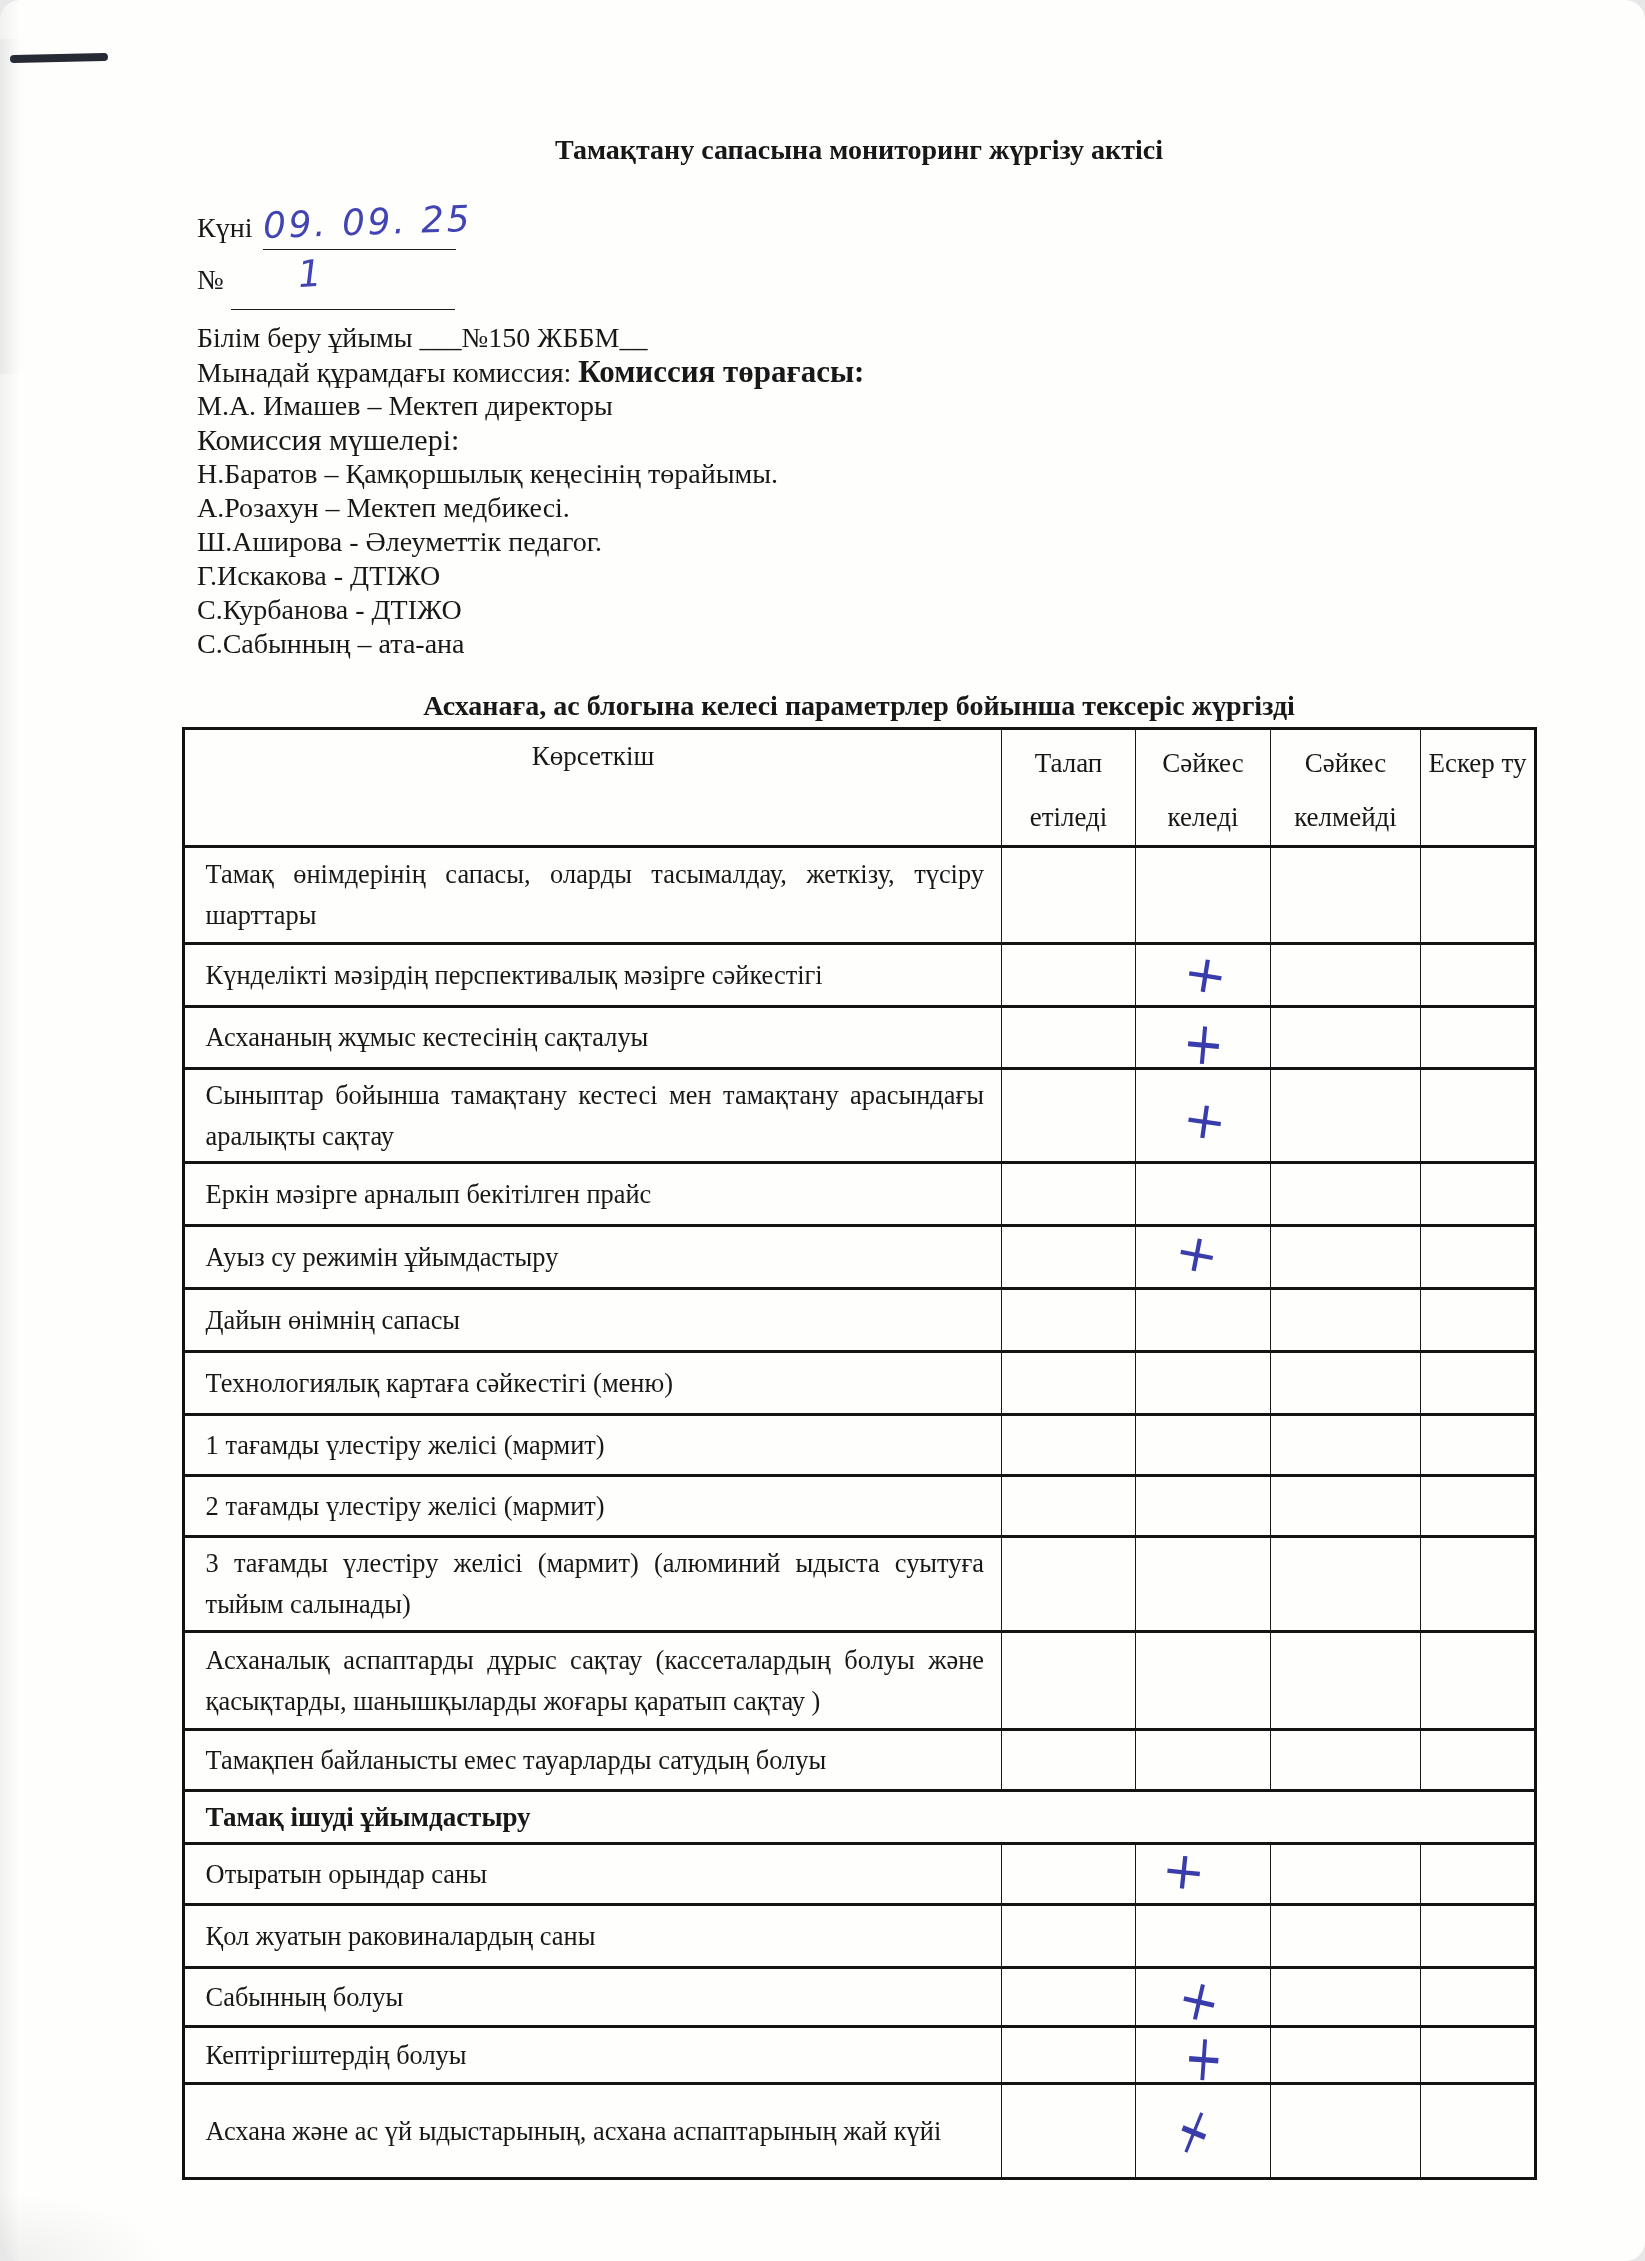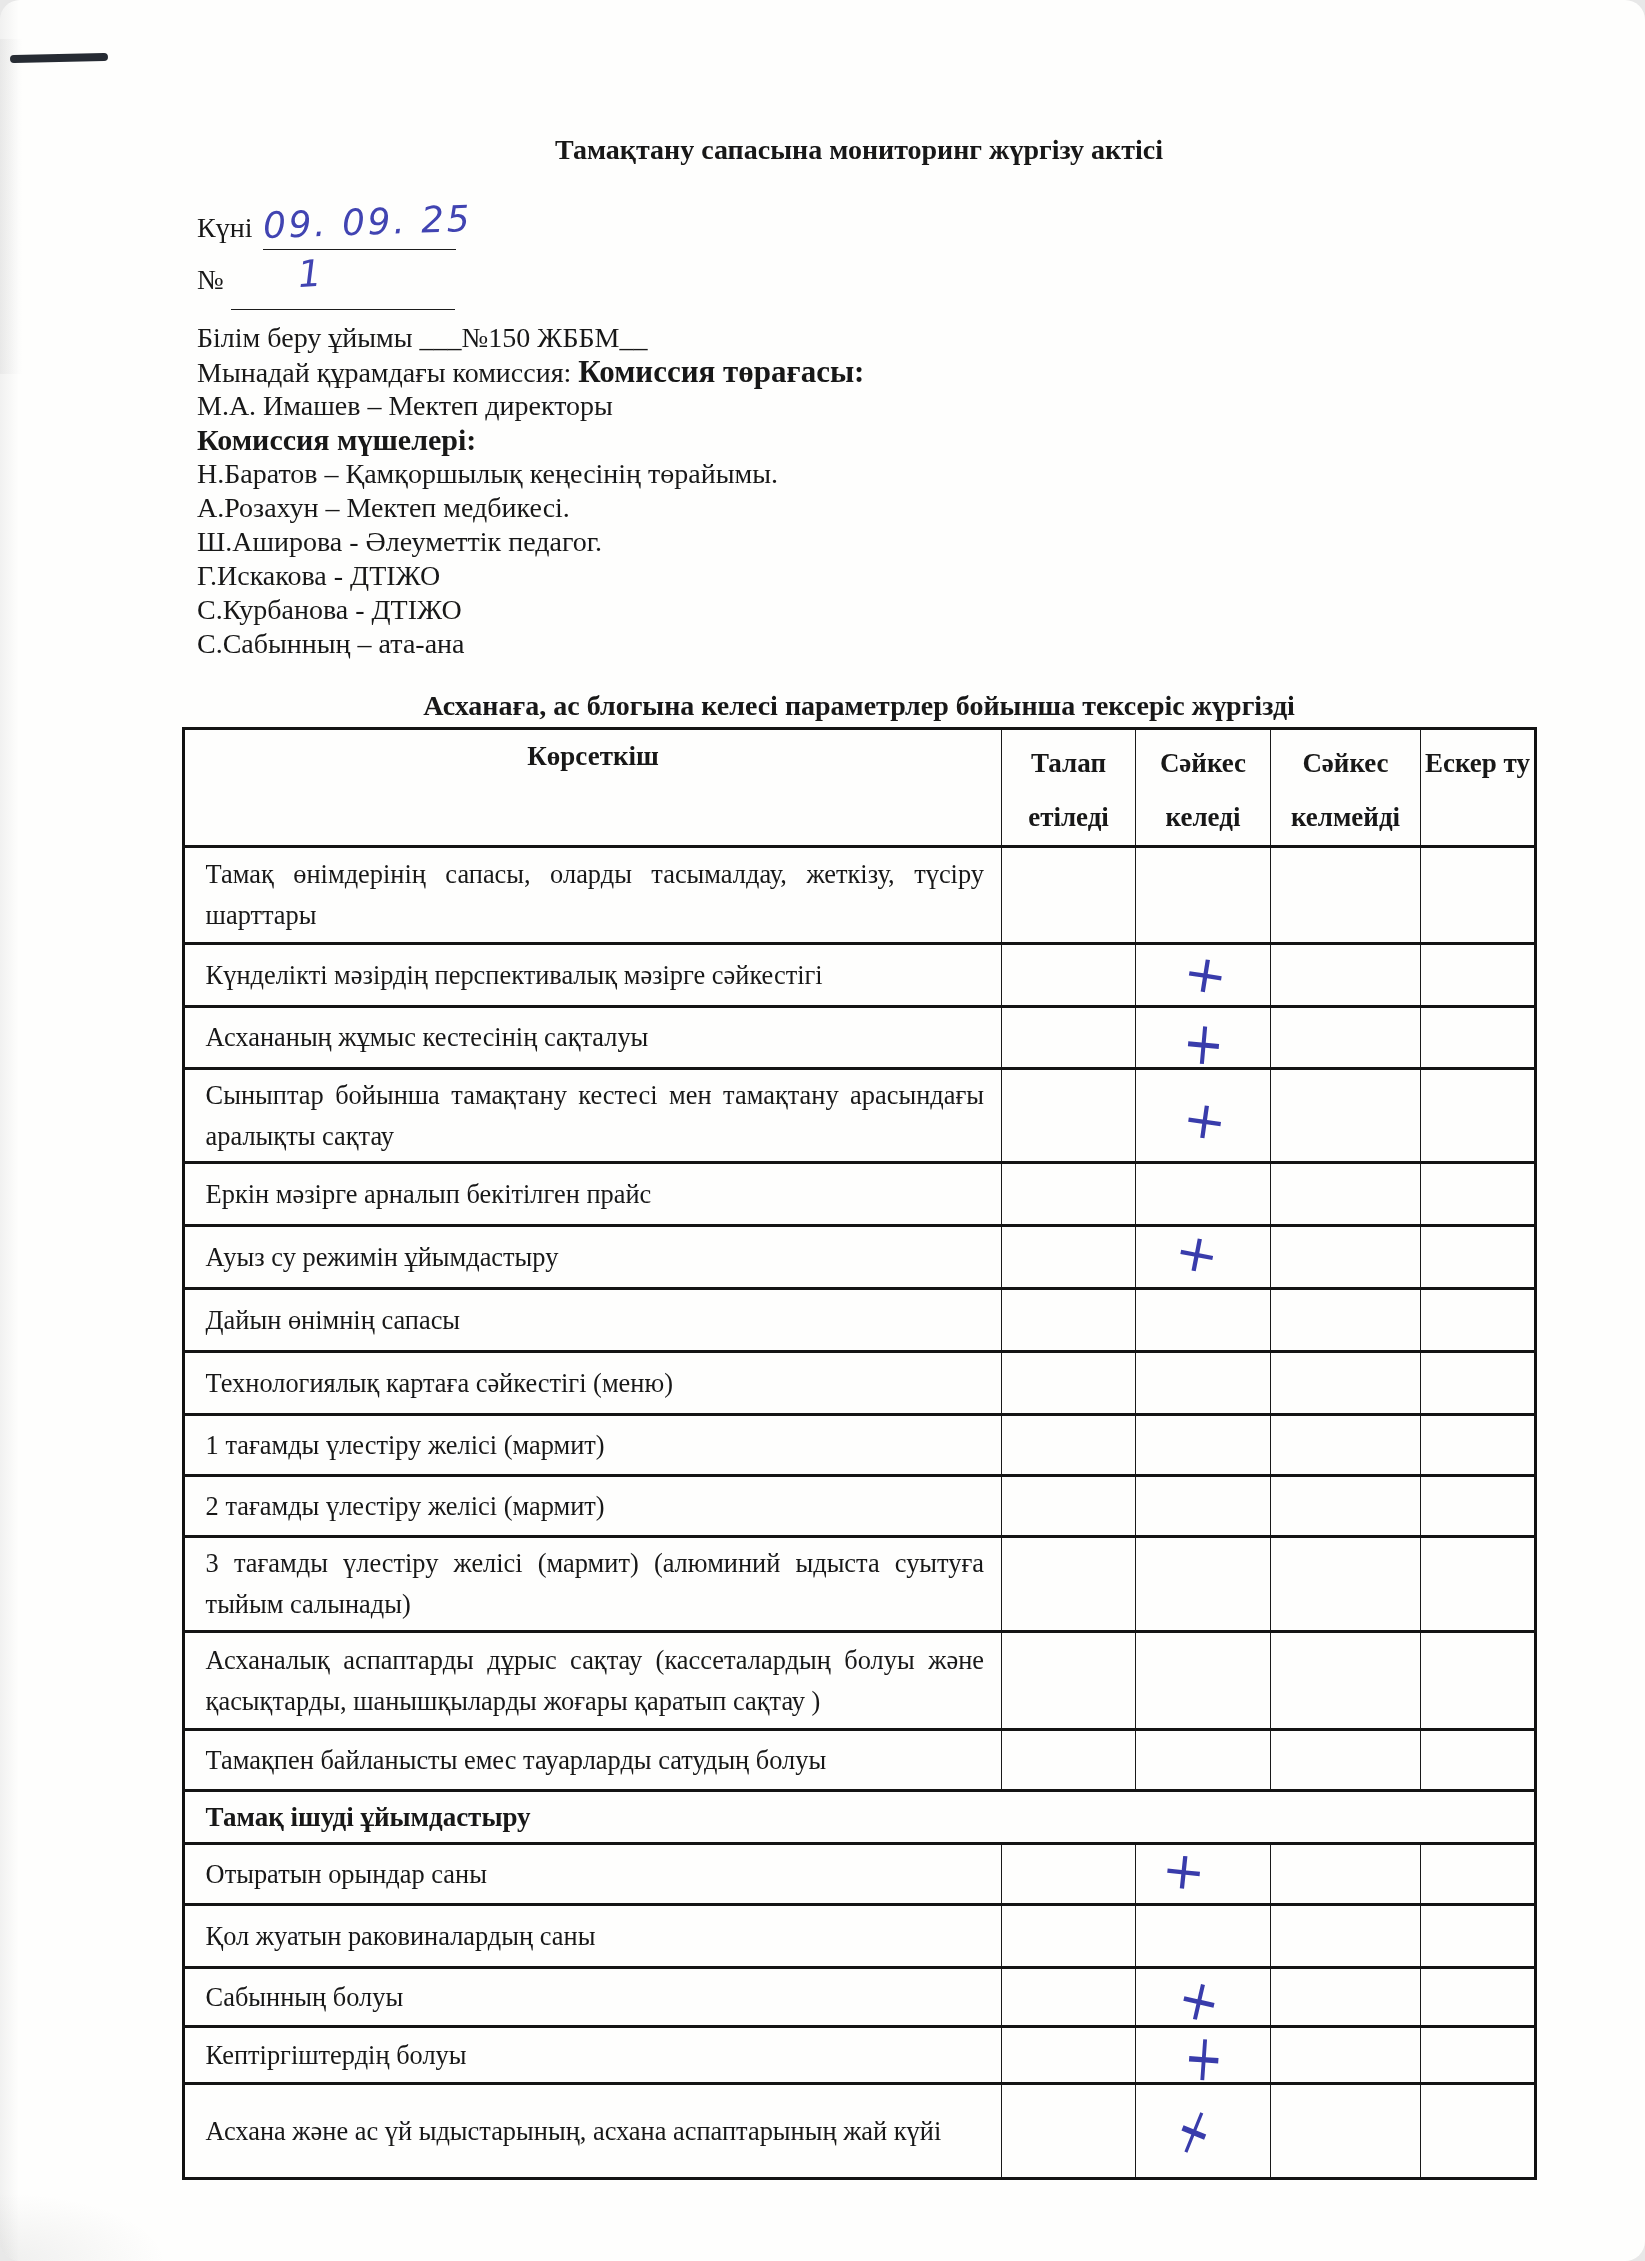--- a/index.html
+++ b/index.html
@@ -45,40 +45,40 @@
   }
   .date-field{width:193px;margin-left:10.3px;height:41px;}
   .no-field{width:224px;margin-left:7.7px;height:50px;padding-left:67px;box-sizing:border-box;}
   .hand{
     font-family:"DejaVu Sans",sans-serif;font-style:italic;
     color:#4144b2;display:inline-block;
   }
   .hand-date{font-size:36px;letter-spacing:2.6px;transform:rotate(-2deg) translateY(-2.6px);}
   .hand-one{font-size:37px;transform:rotate(-4deg) translateY(-2.6px);}
   .b-big{font-weight:bold;font-size:31px;}
-  .b-mid{font-weight:bold;font-size:30px;}
+  .b-mid{font-weight:normal;font-size:30px;}
   
   .tbl-caption{
     position:absolute;left:184px;top:690px;width:1350px;
     text-align:center;font-weight:bold;font-size:28px;line-height:32px;font-family:Liberation Serif, serif;
   }
   
   table.check{
     position:absolute;left:182px;top:727px;
     width:1352px;border-collapse:collapse;table-layout:fixed;
     background:transparent;
   }
   table.check td, table.check th{
     border-left:1.9px solid #1a1a1a;border-right:1.9px solid #1a1a1a;
     border-top:3.2px solid #141414;border-bottom:3.2px solid #141414;
     overflow:hidden;
   }
   table.check{border:3.9px solid #111;}
   th.hcell{
-    font-weight:bold;font-size:27px;line-height:54px;
+    font-weight:normal;font-size:27px;line-height:54px;
     text-align:center;vertical-align:top;padding-top:6.4px;
   }
   th.hcell.first{line-height:41px;}
   td.ind{
     font-size:26.4px;line-height:41px;
     padding:2.6px 17px 2.6px 20.6px;
     text-align:justify;text-align-last:left;
     vertical-align:middle;
   }
   td.mark, td.blank{text-align:center;vertical-align:middle;padding:0;}

